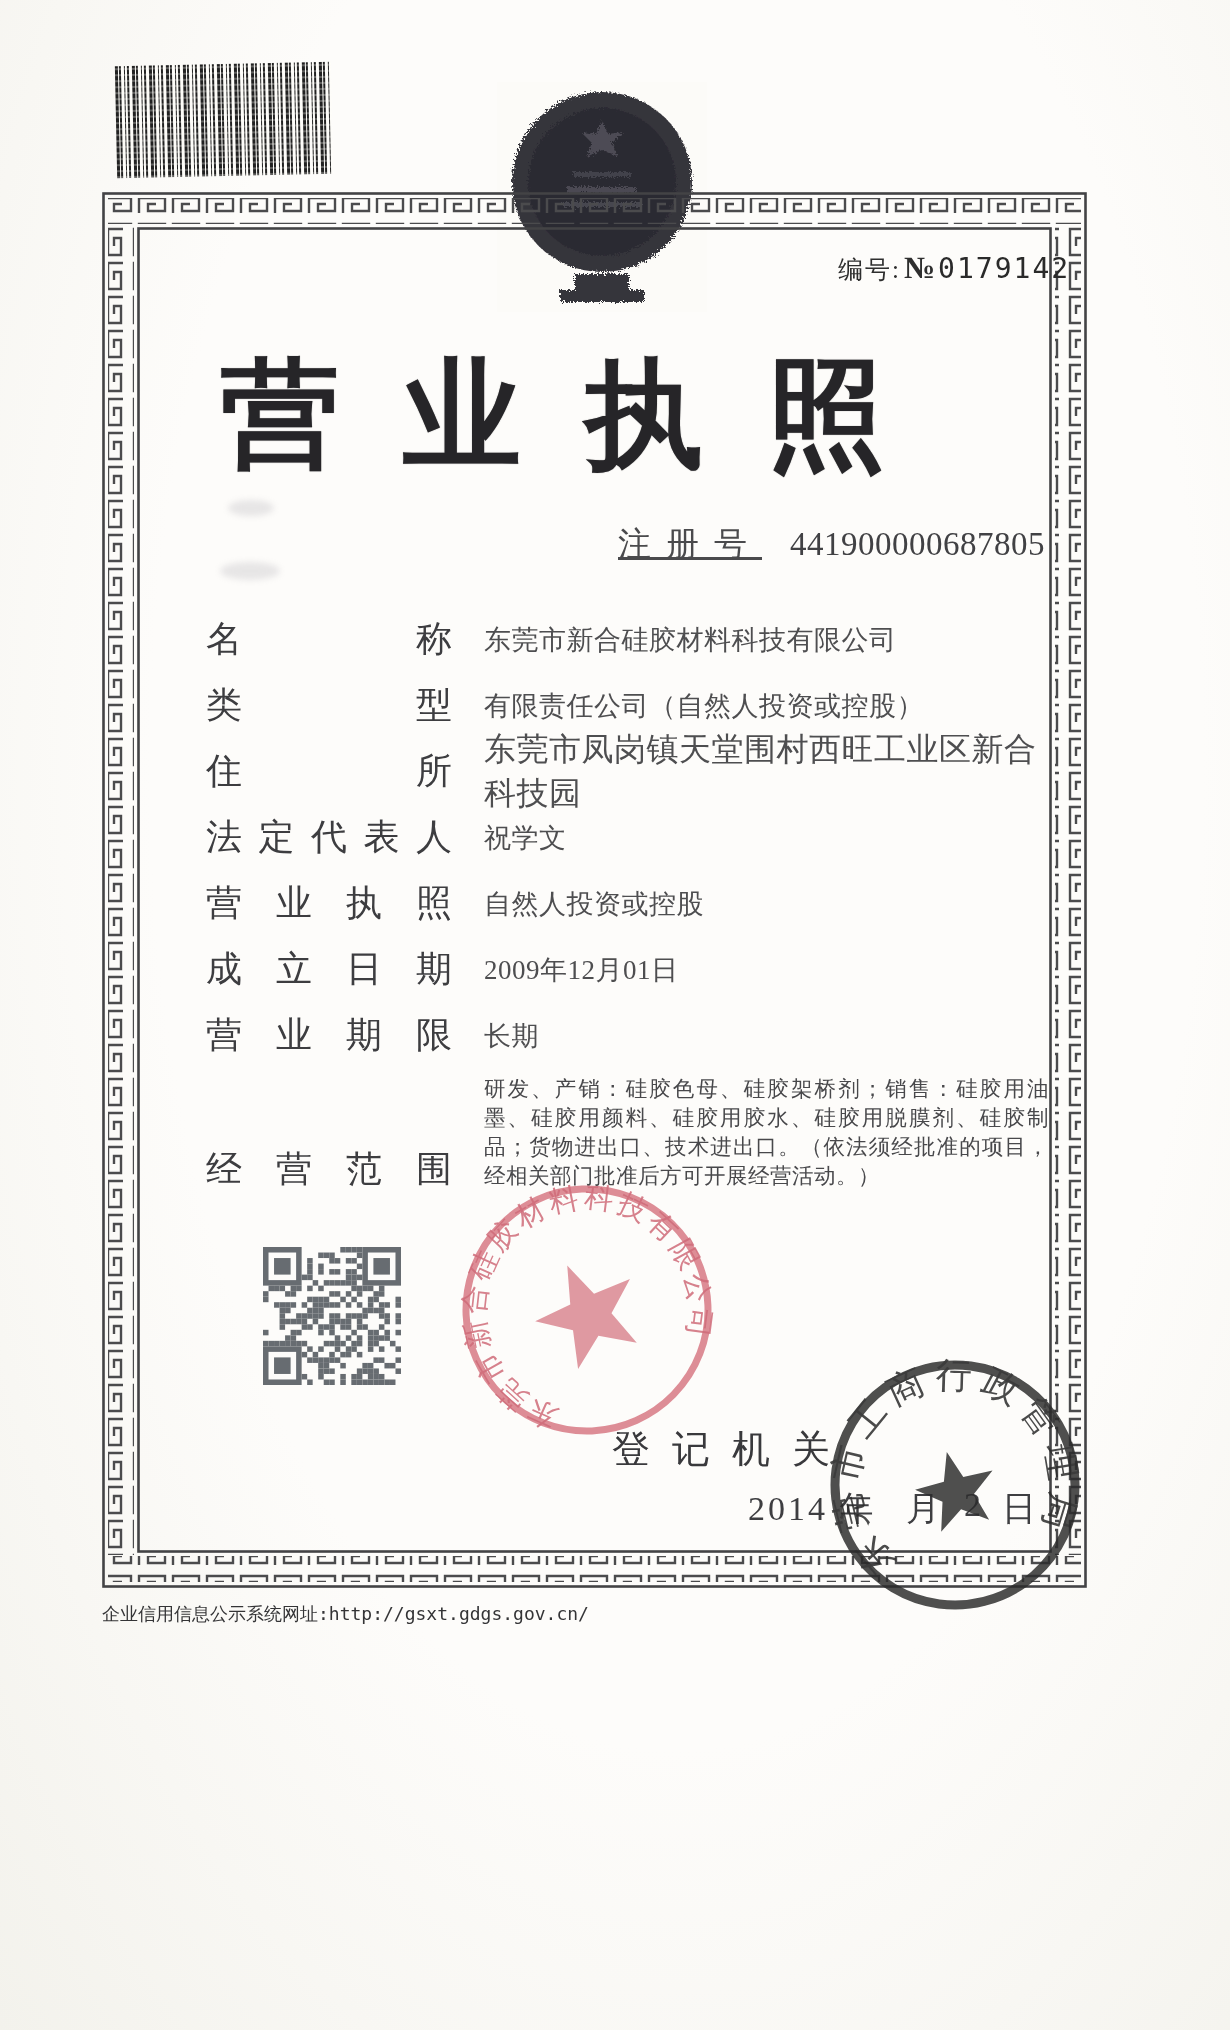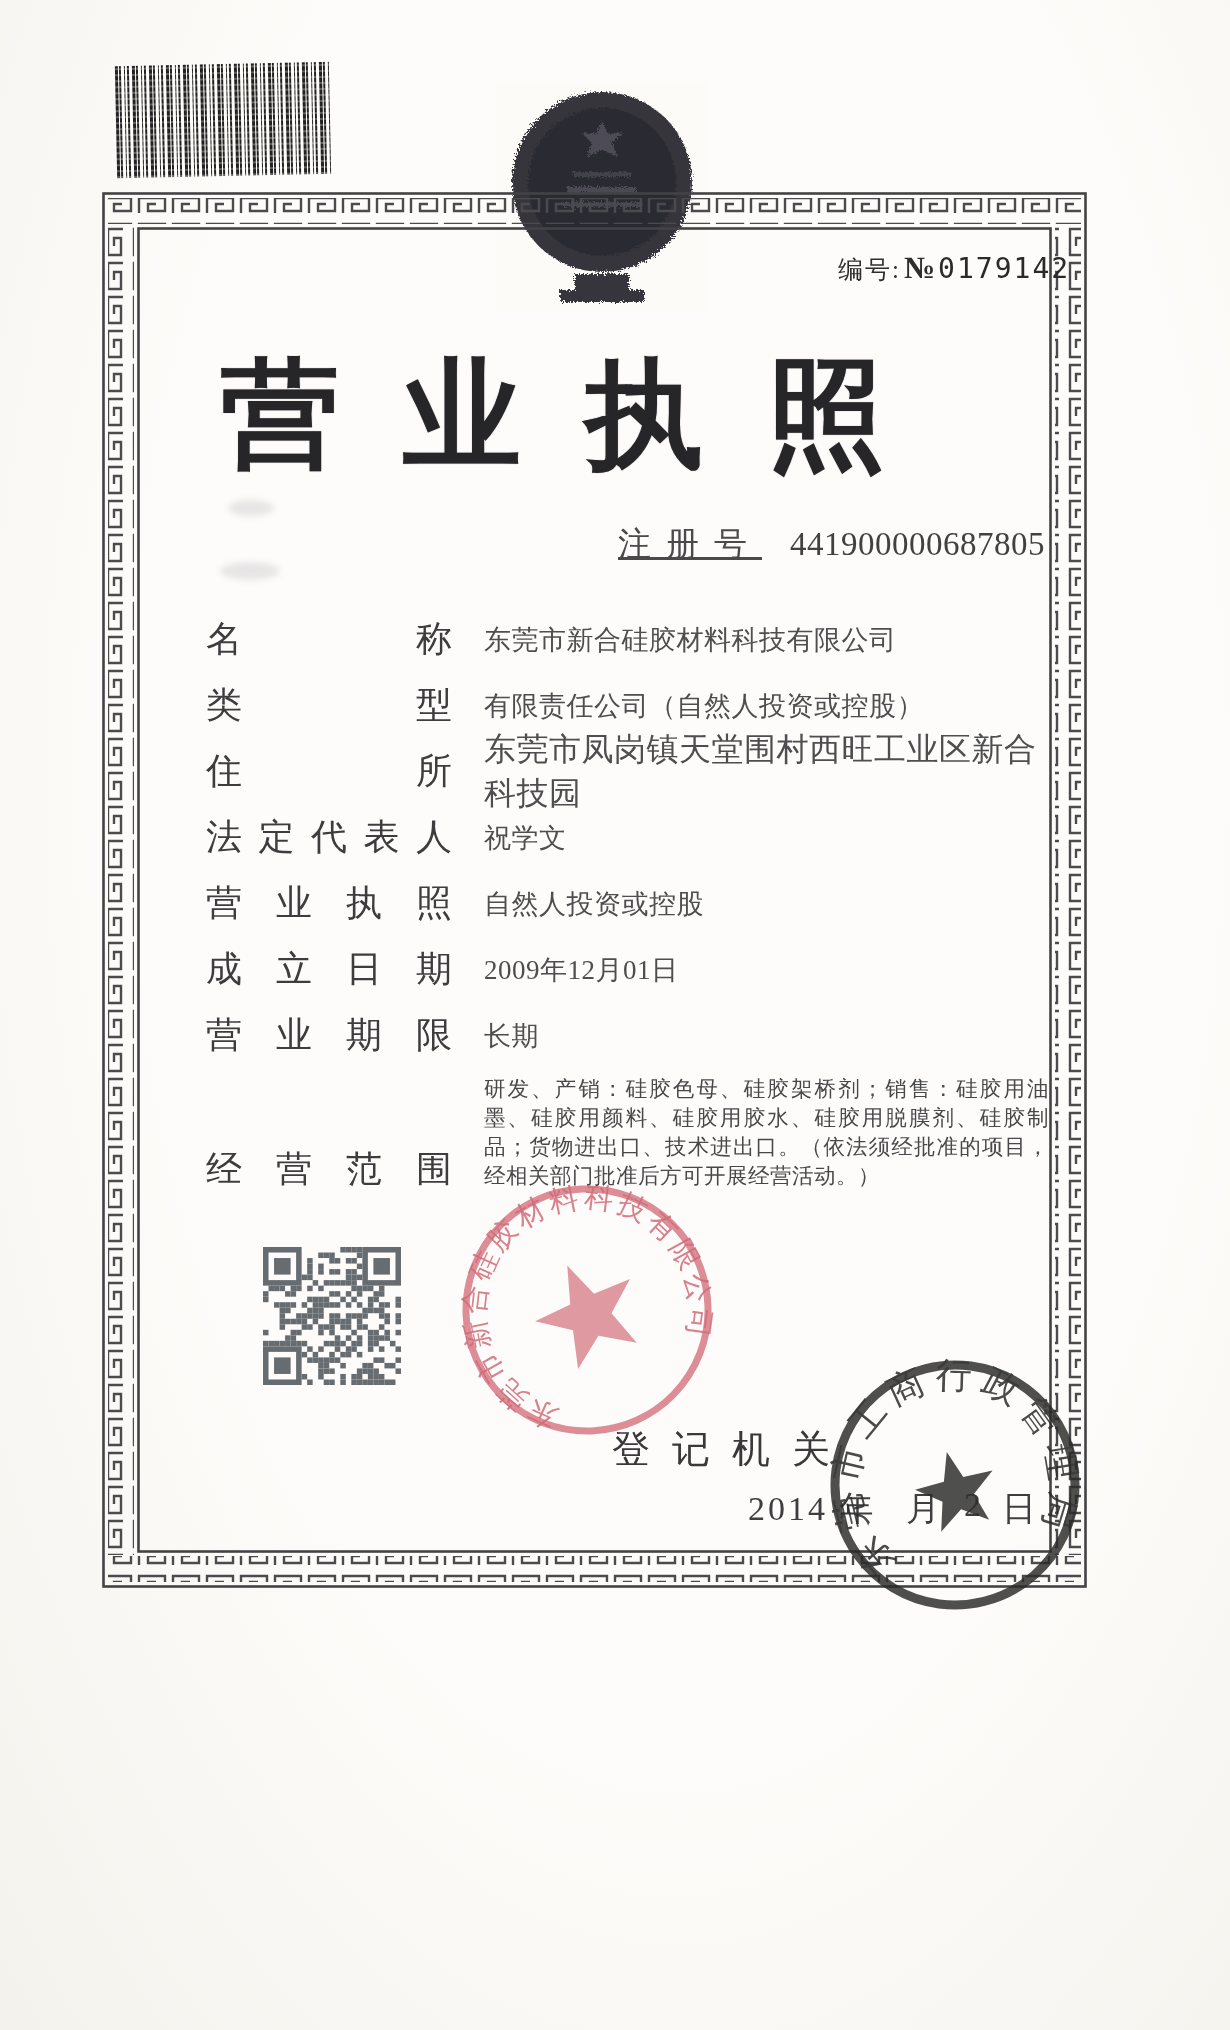--- a/index.html
+++ b/index.html
@@ -427,14 +427,15 @@
 
   <svg class="seal-black" width="274" height="274" viewBox="-137 -137 274 274">
     <circle r="120" fill="none" stroke="#2b2b2b" stroke-width="9" opacity="0.9"></circle>
     <path id="arcBlack" d="M -72 62 A 96 96 0 1 1 72 62" fill="none"></path>
     <text fill="#2b2b2b" font-size="36" letter-spacing="8" opacity="0.92" font-family="Liberation Serif, serif">
       <textPath href="#arcBlack" startOffset="4">东莞市工商行政管理局</textPath>
     </text>
     <path transform="translate(0,8)" fill="#2b2b2b" opacity="0.9" d="M0,-42 L10,-13.8 L39.9,-13 L16.2,5.3 L24.7,34 L0,17 L-24.7,34 L-16.2,5.3 L-39.9,-13 L-10,-13.8 Z"></path>
   </svg>
 
+  <div class="footer-left">企业信用信息公示系统网址:http://gsxt.gdgs.gov.cn/</div>
 
 </div>
 
 </body></html>

